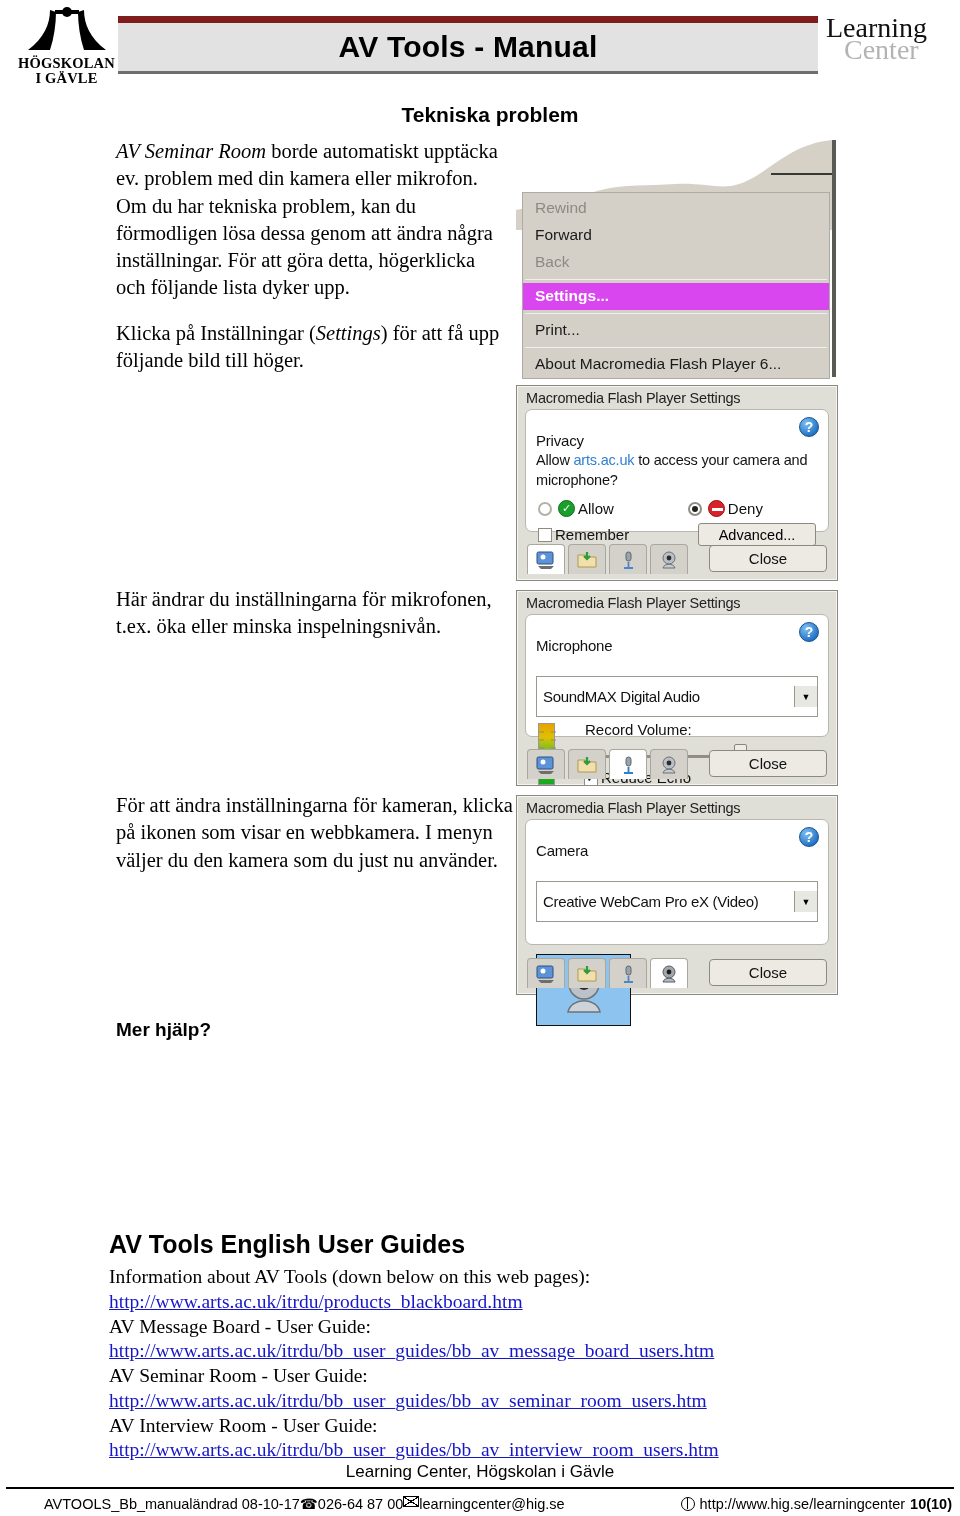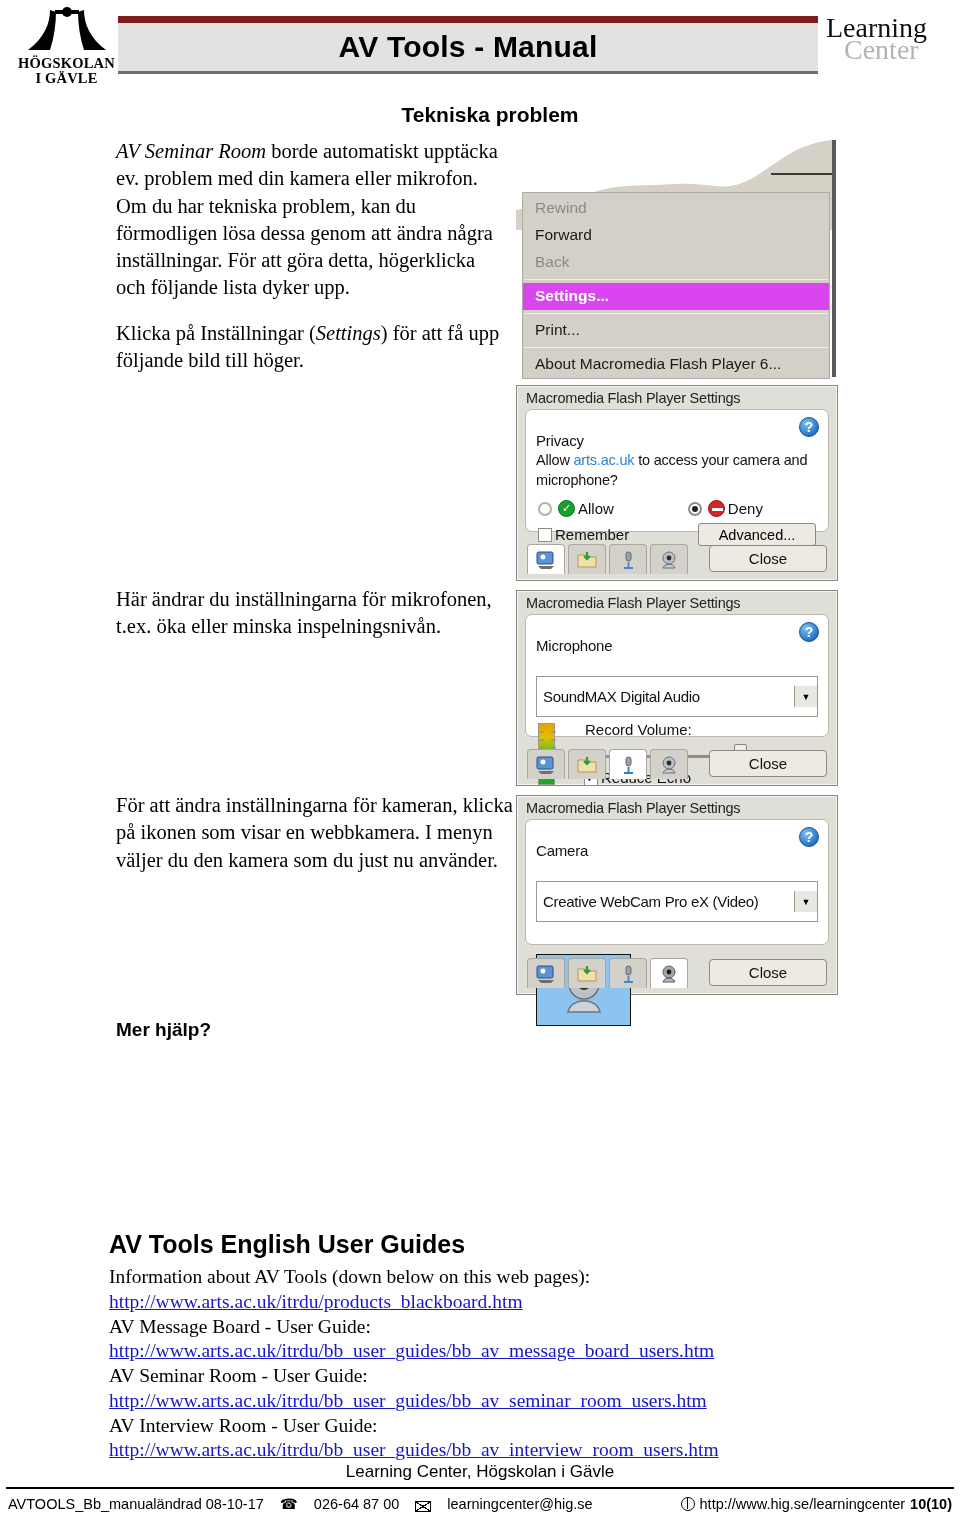--- a/index.html
+++ b/index.html
@@ -226,21 +226,21 @@
     font-family:"Liberation Sans", sans-serif; font-size: 17px;
   }
   .footer-rule {
     position:absolute; left: 6px; right: 6px; top: 1487px; height: 2px; background:#000;
   }
   .footer-bar {
     position:absolute; left: 8px; right: 8px; top: 1494px; height: 20px;
     font-family:"Liberation Sans", sans-serif; font-size: 14.5px;
     display:flex; align-items:center;
   }
-  .footer-bar .left { display:flex; align-items:flex-end; gap:16px; }
+  .footer-bar .left { display:flex; align-items:flex-start; gap:0;margin-left:36px; }
   .footer-bar .right { margin-left:auto; display:flex; align-items:center; gap:5px; }
   .footer-bar b { font-weight:bold; }
   .gl-ico { width:14px; height:14px; border:1.4px solid #000; border-radius:50%; position:relative; }
   .gl-ico::after{ content:''; position:absolute; left:5px; top:0; width:1.4px; height:11px; background:#000; }
   .mail-ico { width:16px; height:11px; border:1.4px solid #000; position:relative; }
   .mail-ico::after {
     content:''; position:absolute; left:0; top:0; width:100%; height:100%;
     background:
       linear-gradient(to bottom right, transparent 46%, #000 46%, #000 54%, transparent 54%),
       linear-gradient(to bottom left, transparent 46%, #000 46%, #000 54%, transparent 54%);

